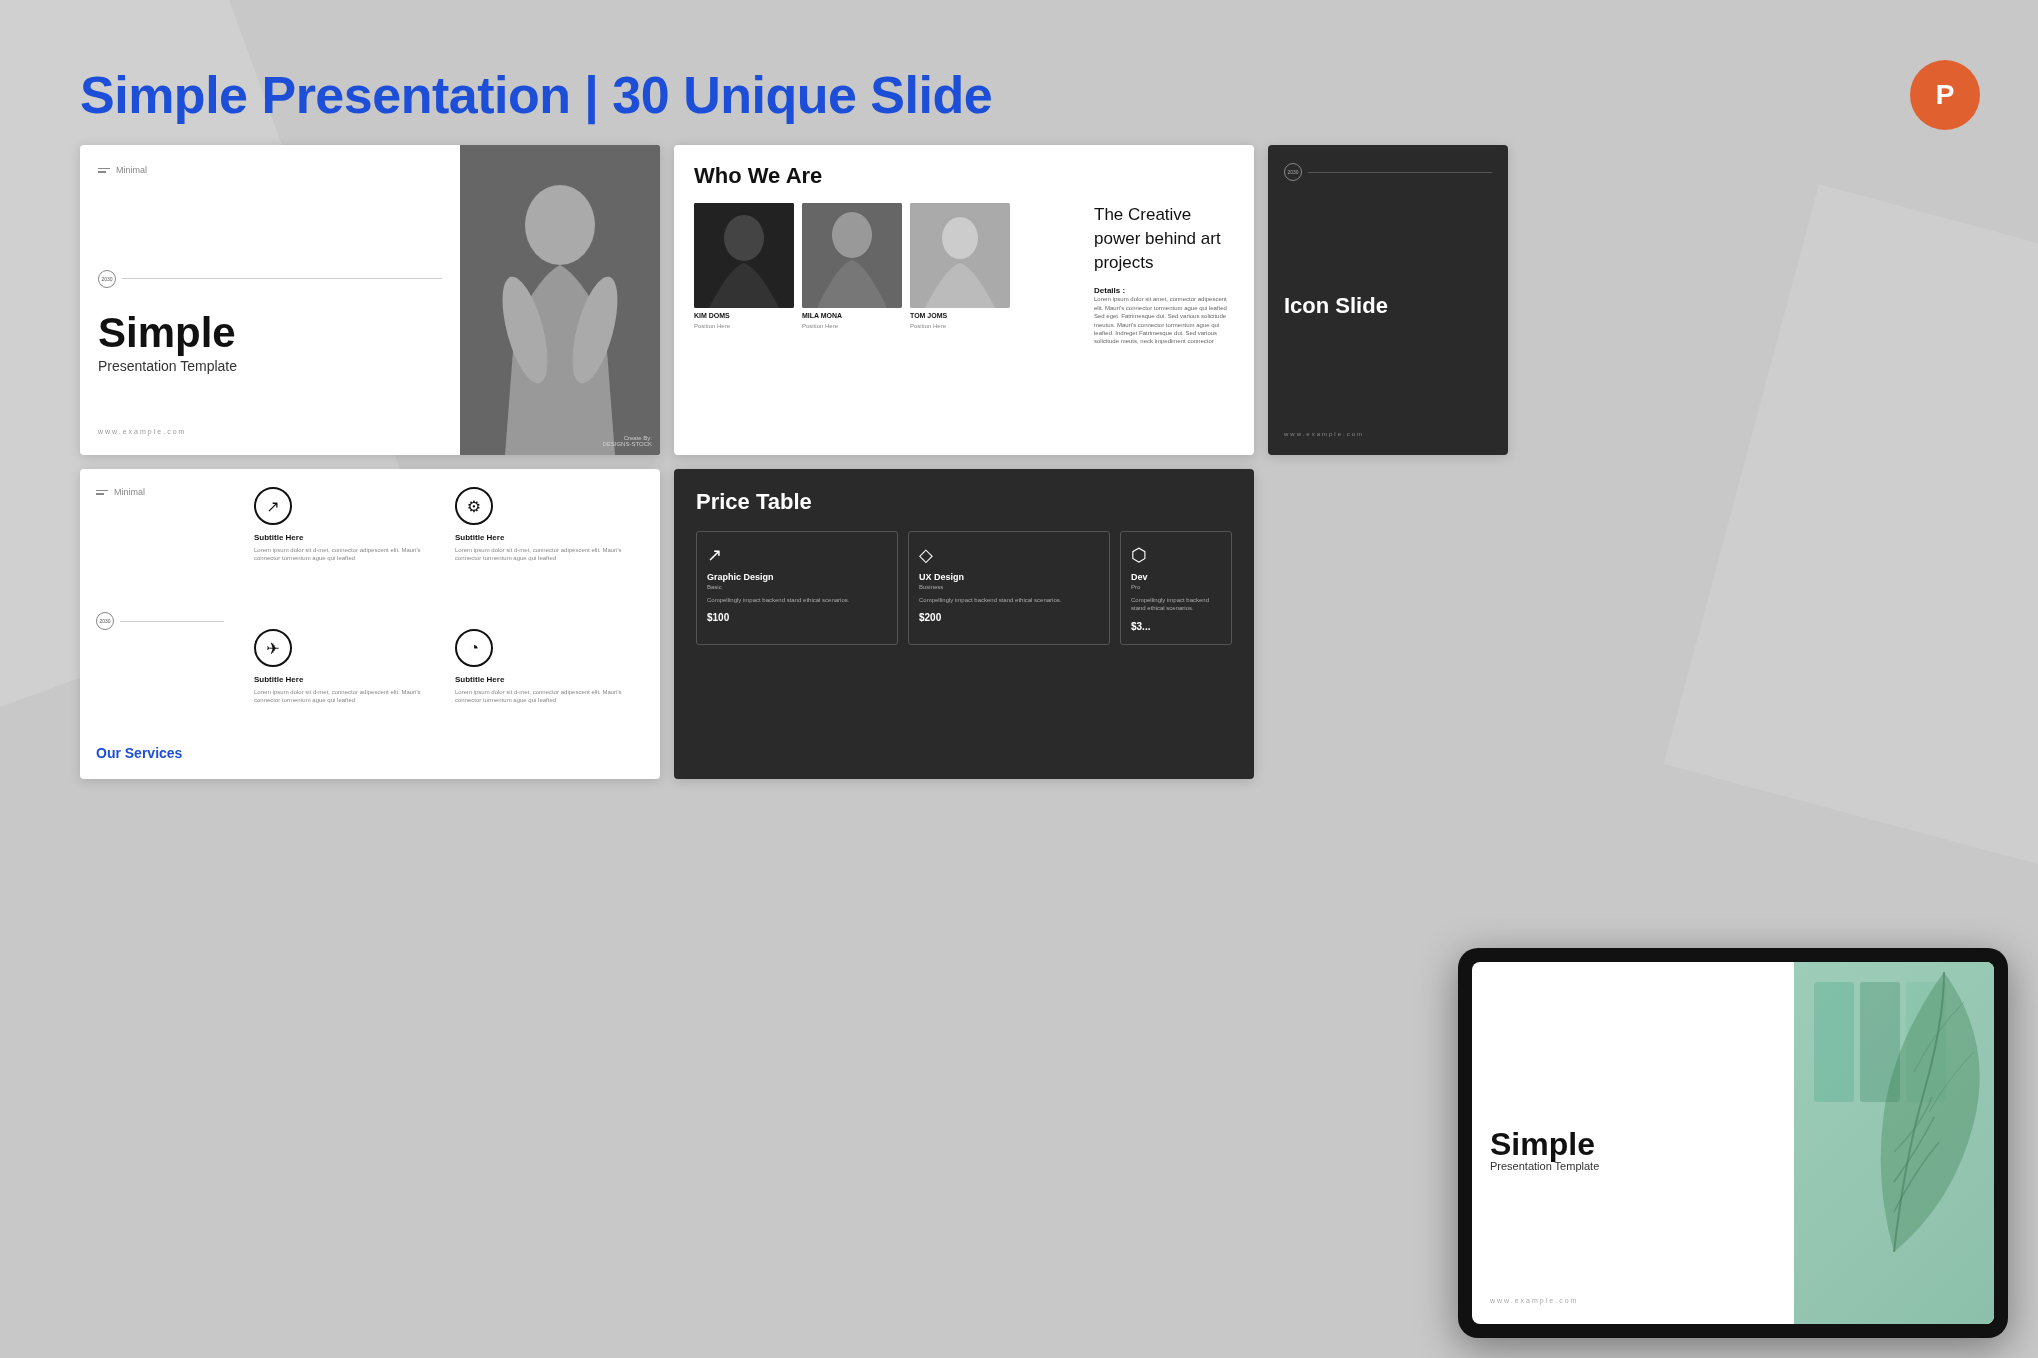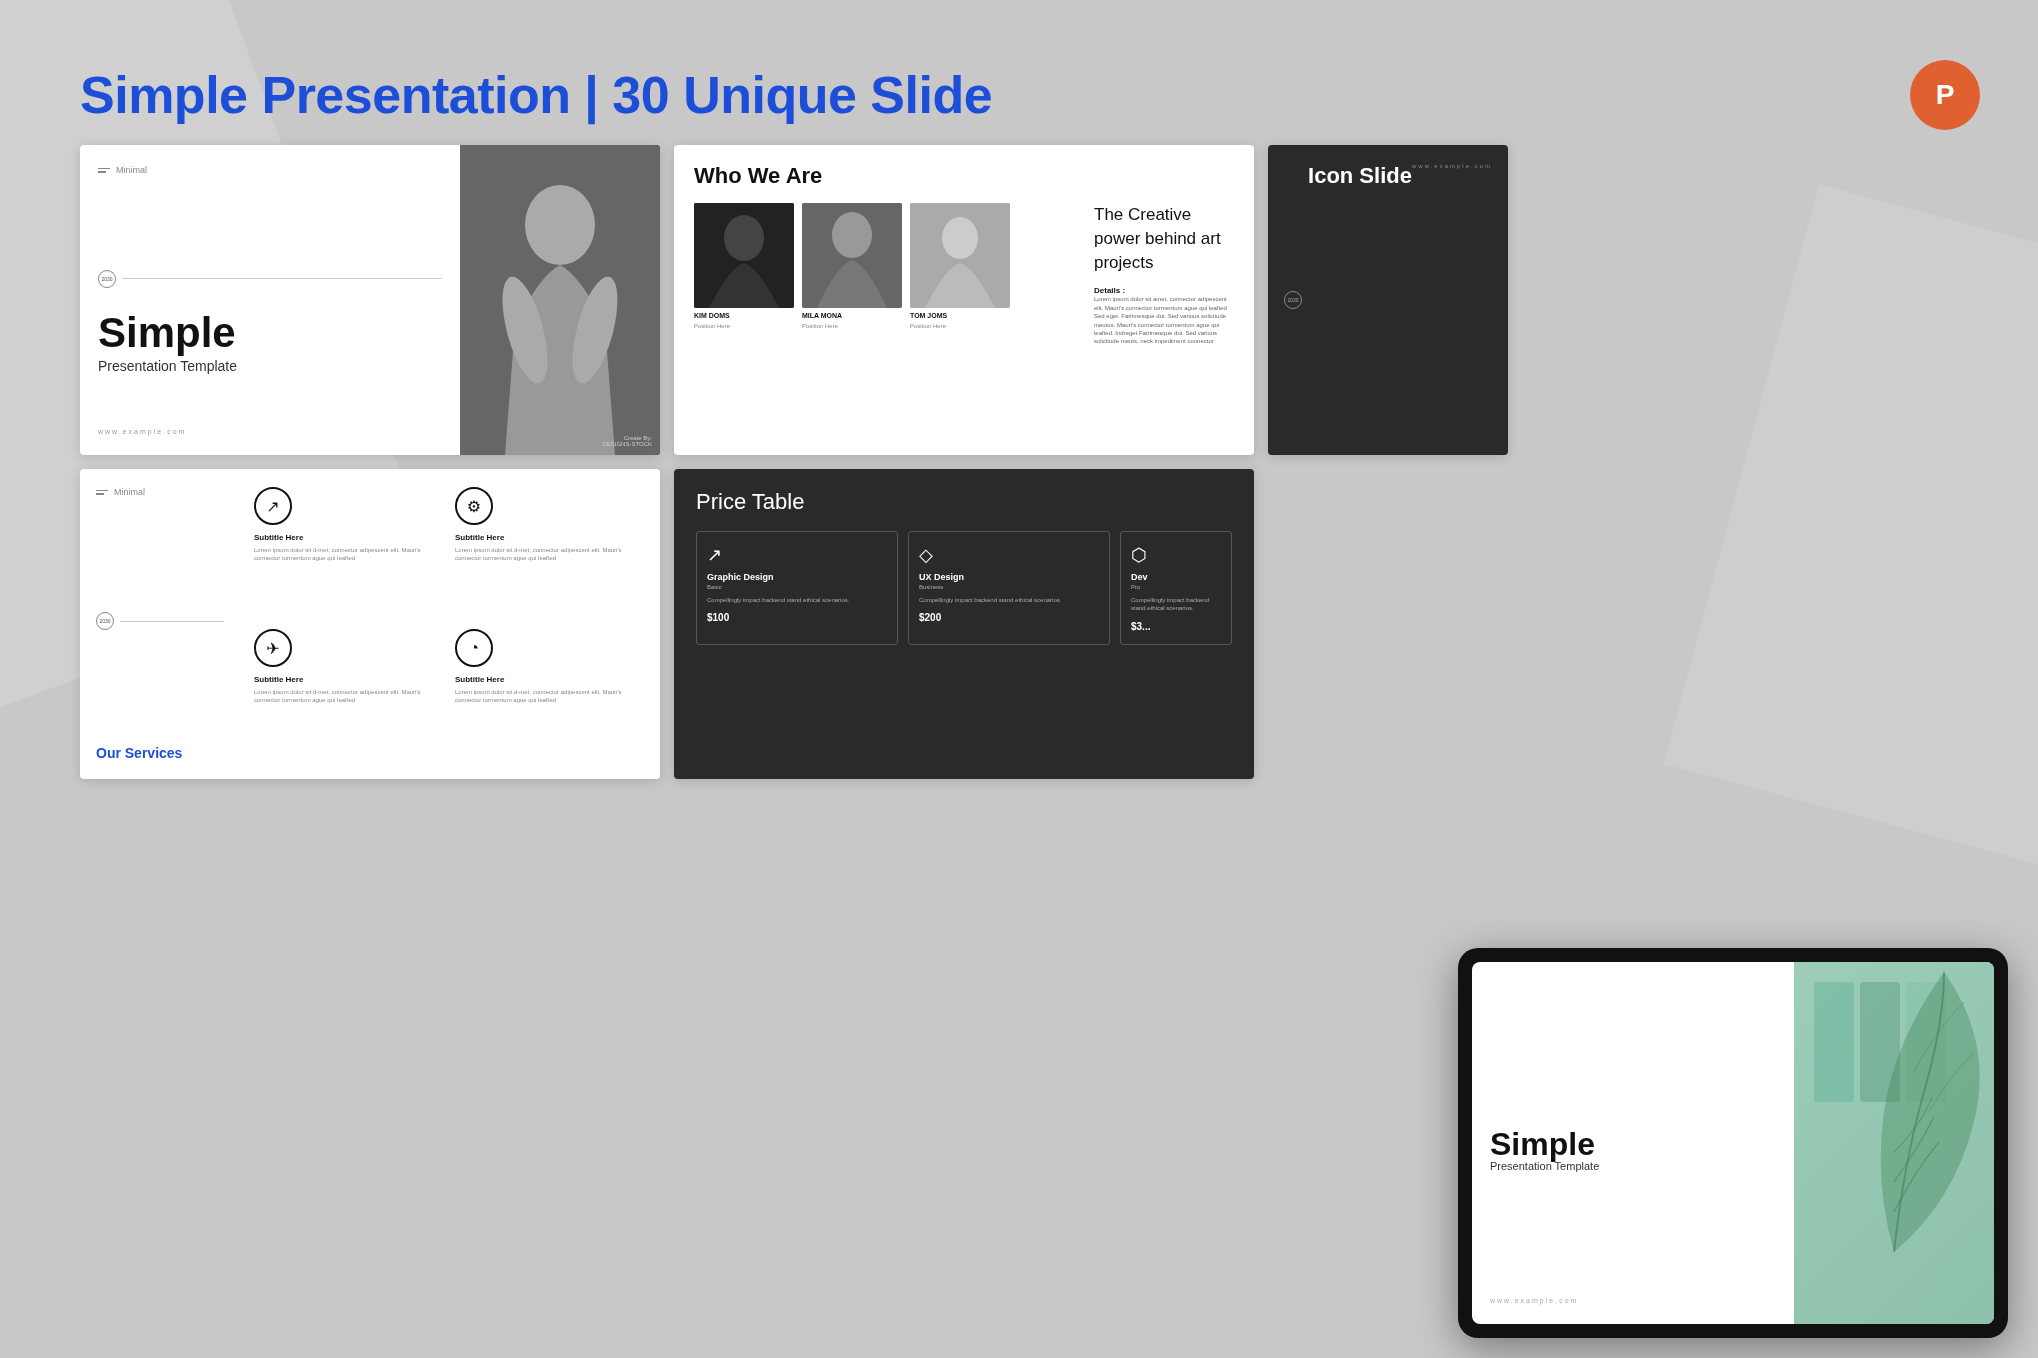--- a/index.html
+++ b/index.html
@@ -278,21 +278,21 @@
     }
     .slide2-year-line {
       flex: 1;
       height: 1px;
       background: #ccc;
     }
 
     
     .slide3 {
       display: flex;
-      flex-direction: row;
+      flex-direction: column;
       justify-content: space-between;
       padding: 18px 16px;
     }
     .slide3-year-area {
       display: flex;
       align-items: center;
       gap: 6px;
     }
     .slide3-year-badge {
       border: 1px solid #888;
@@ -402,21 +402,21 @@
       color: #888;
       line-height: 1.4;
     }
 
     
     .slide5 {
       padding: 20px 22px;
     }
     .slide5-title {
       font-size: 22px;
-      font-weight: 400;
+      font-weight: 700;
       color: white;
       margin-bottom: 16px;
     }
     .slide5-cards {
       display: flex;
       gap: 10px;
     }
     .slide5-card {
       flex: 1;
       border: 1px solid #555;

